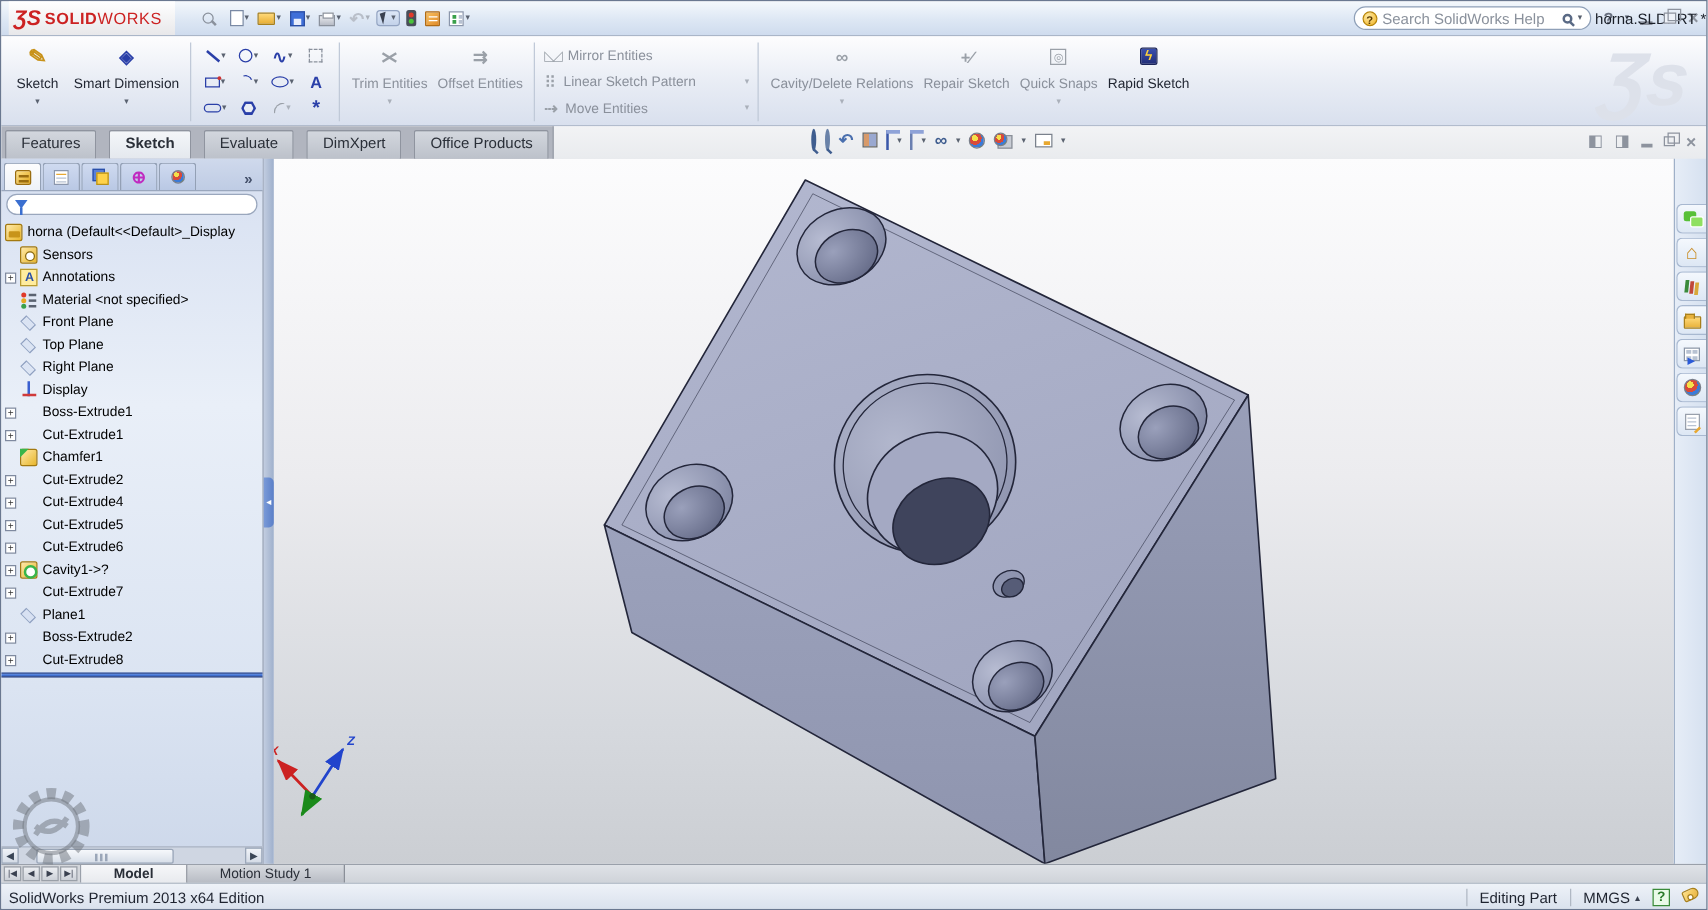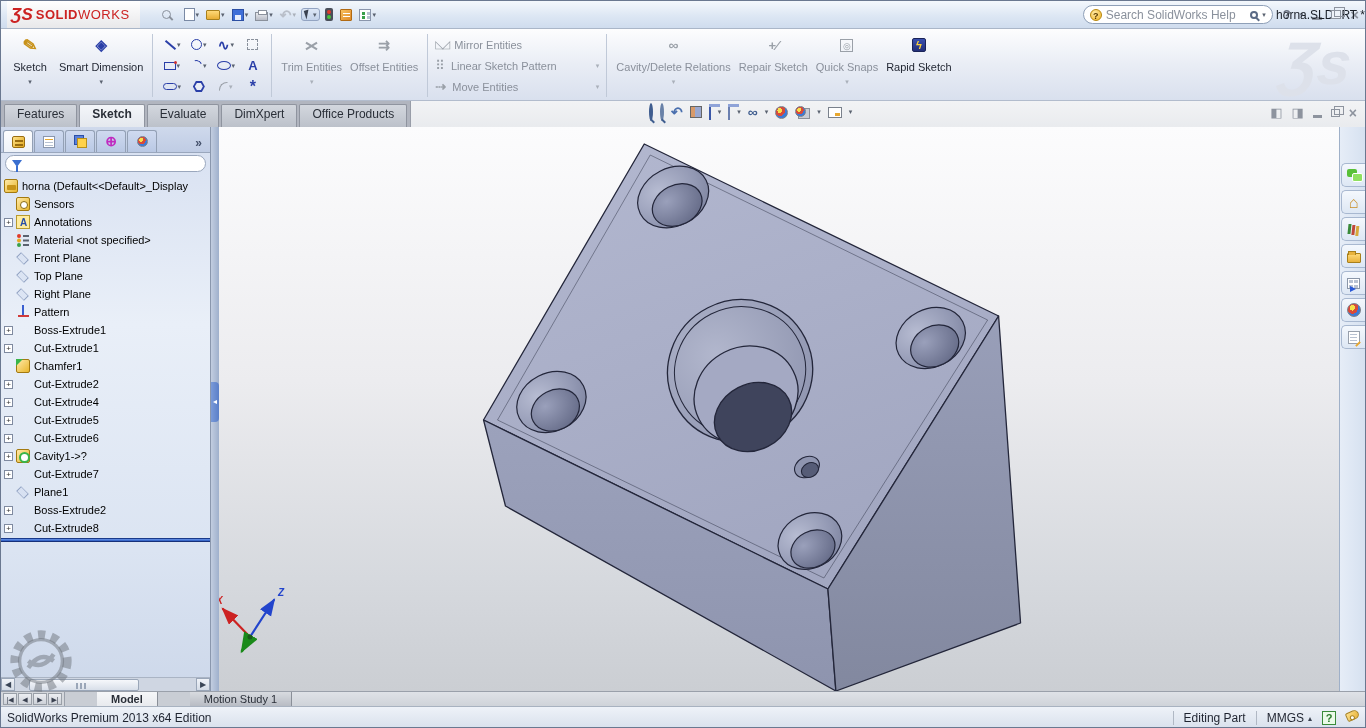--- a/index.html
+++ b/index.html
@@ -96,21 +96,21 @@
   .i-lpat{color:#9aa0a8;font-size:13px;}
   .i-move{color:#9aa0a8;font-size:13px;font-weight:bold;}
   .i-ddr{color:#9aa0a8;font-size:14px;font-weight:bold;}
   .i-repair{color:#9aa0a8;font-size:13px;font-weight:bold;font-style:italic;}
   .i-qsnap{width:13px;height:13px;border:1px solid #9aa0a8;color:#9aa0a8;font-size:9px;text-align:center;line-height:12px;}
   .i-rapid{width:14px;height:14px;background:linear-gradient(#3a4fae,#232f78);border:1px solid #1a2358;border-radius:2px;color:#ffd23a;font-size:11px;font-weight:bold;text-align:center;line-height:13px;}
   .ribbon-3s{position:absolute;right:14px;top:0px;font-size:60px;font-weight:bold;font-style:italic;color:#dde1ea;transform:skewX(-6deg);pointer-events:none;line-height:70px;}
 
   
   .modeband{height:26px;display:flex;position:relative;background:linear-gradient(#f2f3f5,#e9ebee);}
-  .tabstrip{display:flex;gap:2px;background:#b1b5bf;padding:3px 3px 0 3px;border-right:1px solid #989da8;}
+  .tabstrip{display:flex;gap:10px;background:#b1b5bf;padding:3px 3px 0 3px;border-right:1px solid #989da8;}
   .mode-tab{padding:2px 12px 0;background:linear-gradient(#d3d7de,#bcc1ca);border:1px solid #8f949f;border-bottom:none;border-radius:2px 2px 0 0;font-size:12px;color:#2a2f38;}
   .mode-tab.active{background:linear-gradient(#f4f6f9,#e4e8ee);font-weight:bold;}
   .headsup{position:absolute;left:648px;top:3px;display:flex;align-items:center;gap:7px;}
   .hu-caret{font-size:7px;color:#5a6270;}
   .hu-mag{width:9px;height:9px;border:2px solid #3f5d8f;border-radius:50%;position:relative;}
   .hu-mag::after{content:"";position:absolute;width:5px;height:2px;background:#3f5d8f;transform:rotate(45deg);right:-4px;bottom:-3px;}
   .hu-mag.q2{border-color:#6a82a8;}
   .hu-prev{color:#4a6fae;font-size:14px;font-weight:bold;line-height:14px;}
   .hu-section{width:12px;height:12px;border:1px solid #666;background:linear-gradient(90deg,#d89a6a 0 40%,#9aa8d0 40%);}
   .hu-cube{width:12px;height:12px;border:1.5px solid #3a57a8;background:#dfe6f6;position:relative;}
@@ -211,21 +211,21 @@
   .tp-props::after{content:"";position:absolute;right:-2px;bottom:-2px;width:6px;height:2px;background:#e8a830;transform:rotate(-45deg);}
 
   
   .watermark{position:absolute;left:4px;top:624px;display:flex;align-items:center;gap:6px;pointer-events:none;z-index:40;}
   .wm-text{font-size:42px;font-weight:bold;letter-spacing:2px;color:rgba(110,116,124,.5);}
 
   
   .modelrow{height:15px;background:#c9cdd4;border-top:1px solid #9aa0aa;display:flex;align-items:stretch;font-size:11px;}
   .navbtns{display:flex;gap:1px;padding:1px 2px;background:#d4d7dc;border-right:1px solid #9aa0aa;}
   .navbtn{width:14px;background:linear-gradient(#eceef2,#cdd1d8);border:1px solid #9aa0a8;font-size:7px;line-height:11px;text-align:center;color:#3a4150;}
-  .mtab{display:flex;align-items:center;padding:0 14px;background:linear-gradient(#d8dbe0,#b8bcc4);border-right:1px solid #8a8f98;color:#2a2f38;margin-left:32px;}
+  .mtab{display:flex;align-items:center;padding:0 26px;background:linear-gradient(#d8dbe0,#b8bcc4);border-right:1px solid #8a8f98;color:#2a2f38;}
   .mtab.active{background:linear-gradient(#f6f7f9,#e8eaee);font-weight:bold;}
   .modelrest{flex:1;background:linear-gradient(#dfe2e7,#cfd3d9);}
 
   
   .statusbar{height:23px;background:linear-gradient(#eef2f8,#d8e0ec);border-top:1px solid #a8b2c0;display:flex;align-items:center;padding:0 6px;font-size:12px;color:#1f2430;}
   .sb-right{margin-left:auto;display:flex;gap:10px;}
   .sb-sep{width:1px;height:14px;background:#b0b8c4;}
   .sb-units{display:flex;align-items:center;gap:4px;}
   .sb-up{font-size:8px;color:#3a4150;}
   .sb-q{width:14px;height:14px;background:#eafae8;border:1px solid #3a8a3a;color:#2a7a2a;font-weight:bold;font-size:11px;text-align:center;line-height:13px;}
@@ -510,21 +510,21 @@
           <span>Top Plane</span>
         </div>
         <div class="trow">
           <span class="twig-sp"></span>
           <span class="ti ti-plane"></span>
           <span>Right Plane</span>
         </div>
         <div class="trow">
           <span class="twig-sp"></span>
           <span class="ti ti-origin"></span>
-          <span>Pattern</span>
+          <span>Display</span>
         </div>
         <div class="trow">
           <span class="twig">+</span>
           <span class="ti ti-boss-extrude"></span>
           <span>Boss-Extrude1</span>
         </div>
         <div class="trow">
           <span class="twig">+</span>
           <span class="ti ti-cut-extrude"></span>
           <span>Cut-Extrude1</span>

